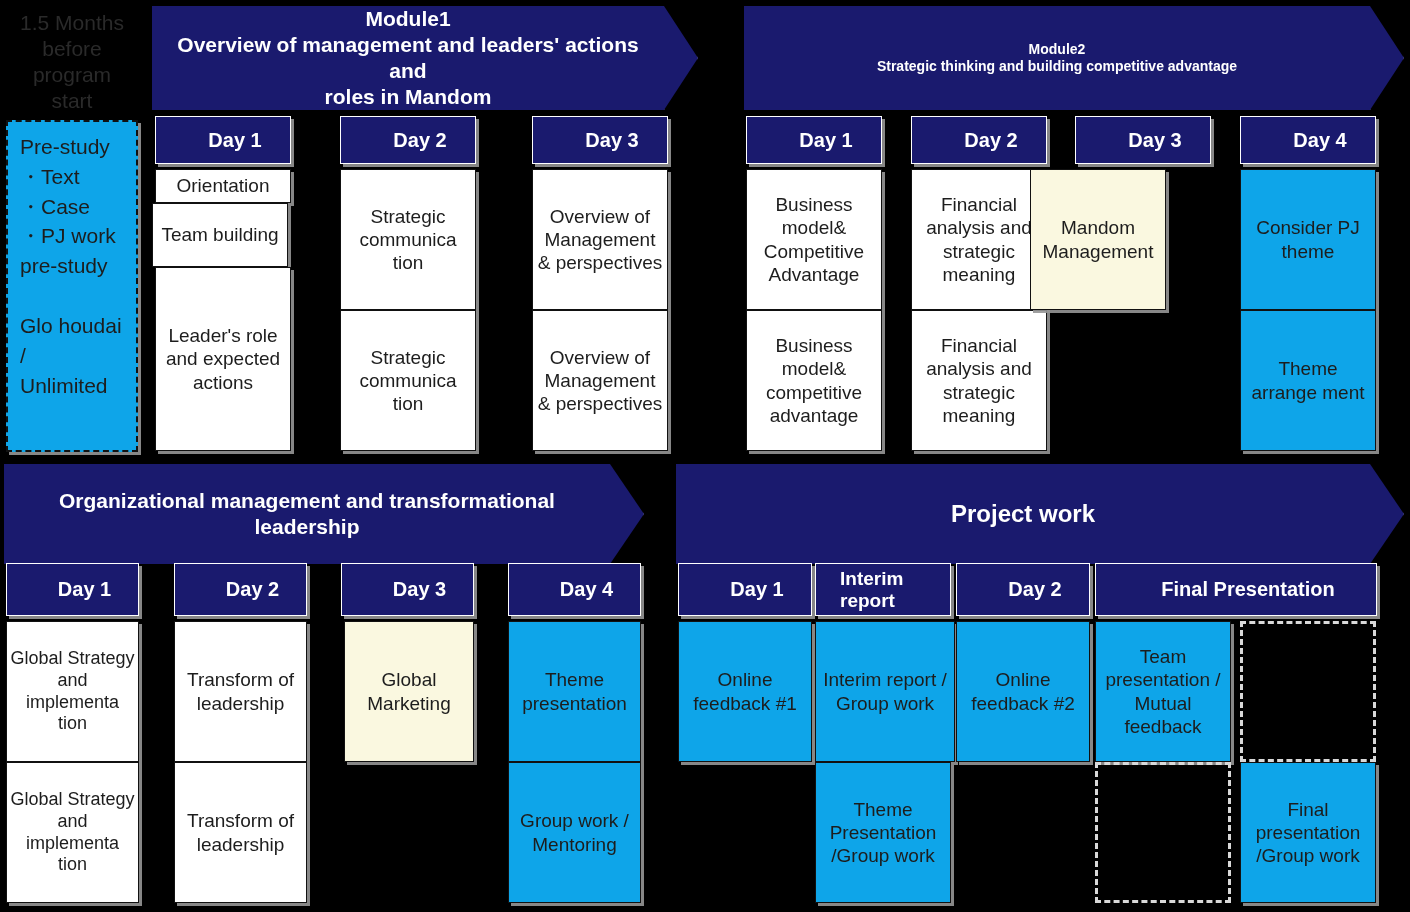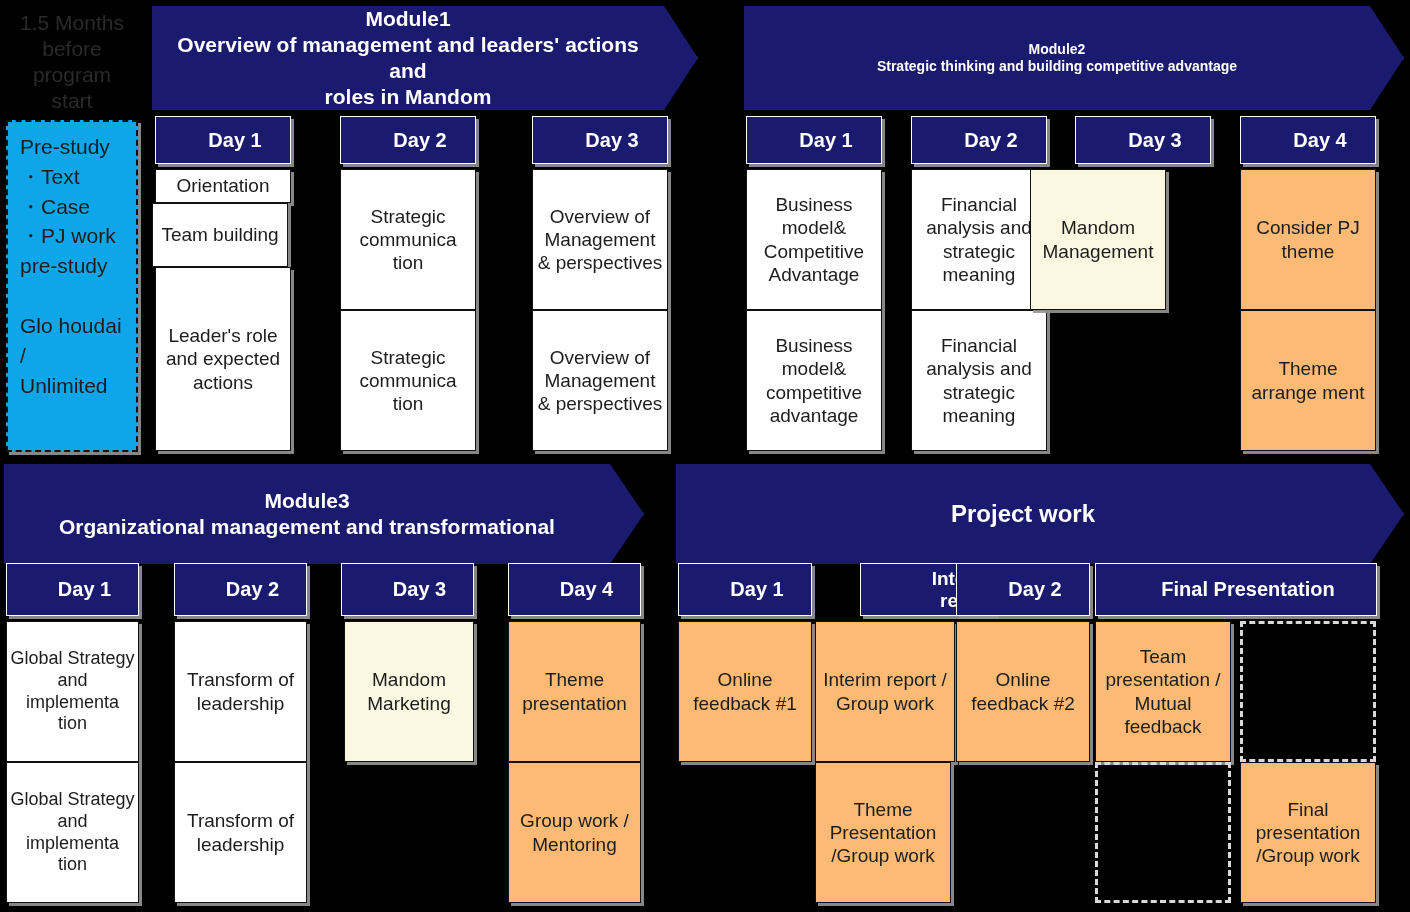--- a/index.html
+++ b/index.html
@@ -20,39 +20,39 @@
     line-height:1.25;
     clip-path:polygon(0 0, calc(100% - 34px) 0, 100% 50%, calc(100% - 34px) 100%, 0 100%);
     padding:4px 44px 4px 10px;
     box-shadow:3px 3px 0 rgba(160,160,160,.85);
   }
   .banner .bt{display:block;}
 
   
   .dayhdr{
     background:#1a1a6e;color:#fff;font-weight:bold;
-    display:flex;align-items:center;justify-content:center;text-align:right;
+    display:flex;align-items:center;justify-content:center;text-align:left;
     line-height:1.15;
     border:1px solid #ffffff;
     box-shadow:3px 3px 0 rgba(150,150,150,.9);
     font-size:20px;
     padding-left:24px;
   }
 
   
   .cell{
     display:flex;align-items:center;justify-content:center;
     text-align:center;line-height:1.22;
     border:1.5px solid #111;
     background:#ffffff;color:#1d1d1d;
     font-size:19px;
     padding:2px 3px;
     box-shadow:3px 3px 0 rgba(150,150,150,.9);
   }
-  .cell.blue{background:#fdba74;}
+  .cell.blue{background:#0ea5e9;}
   .cell.cream{background:#faf8e0;}
   .cell.dash{
     background:transparent;color:transparent;
     border:3px dashed #d9d9d9;
     box-shadow:none;
   }
   .cell.small{font-size:18px;}
 
   
   .prestudy{
@@ -124,50 +124,50 @@
 
 <div class="abs dayhdr" style="left:1075px;top:116px;width:136px;height:48px;">Day 3</div>
 <div class="abs cell cream" style="left:1030px;top:169px;width:136px;height:141px;">Mandom Management</div>
 
 <div class="abs dayhdr" style="left:1240px;top:116px;width:136px;height:48px;">Day 4</div>
 <div class="abs cell blue" style="left:1240px;top:169px;width:136px;height:141px;">Consider PJ theme</div>
 <div class="abs cell blue" style="left:1240px;top:310px;width:136px;height:141px;">Theme arrange ment</div>
 
 <div class="abs banner" style="left:4px;top:464px;width:640px;height:100px;font-size:21px;">
   <div>
-    <span class="bt">Module3</span>
     <span class="bt">Organizational management and transformational</span>
+    <span class="bt">leadership</span>
   </div>
 </div>
 
 <div class="abs dayhdr" style="left:6px;top:563px;width:133px;height:53px;">Day 1</div>
 <div class="abs cell small" style="left:6px;top:621px;width:133px;height:141px;">Global Strategy and implementa tion</div>
 <div class="abs cell small" style="left:6px;top:762px;width:133px;height:141px;">Global Strategy and implementa tion</div>
 
 <div class="abs dayhdr" style="left:174px;top:563px;width:133px;height:53px;">Day 2</div>
 <div class="abs cell" style="left:174px;top:621px;width:133px;height:141px;">Transform of leadership</div>
 <div class="abs cell" style="left:174px;top:762px;width:133px;height:141px;">Transform of leadership</div>
 
 <div class="abs dayhdr" style="left:341px;top:563px;width:133px;height:53px;">Day 3</div>
-<div class="abs cell cream" style="left:344px;top:621px;width:130px;height:141px;">Mandom Marketing</div>
+<div class="abs cell cream" style="left:344px;top:621px;width:130px;height:141px;">Global Marketing</div>
 
 <div class="abs dayhdr" style="left:508px;top:563px;width:133px;height:53px;">Day 4</div>
 <div class="abs cell blue" style="left:508px;top:621px;width:133px;height:141px;">Theme presentation</div>
 <div class="abs cell blue" style="left:508px;top:762px;width:133px;height:141px;">Group work / Mentoring</div>
 
 <div class="abs banner" style="left:676px;top:464px;width:728px;height:100px;font-size:24px;">
   <div>
     <span class="bt">Project work</span>
   </div>
 </div>
 
 <div class="abs dayhdr" style="left:678px;top:563px;width:134px;height:53px;">Day 1</div>
 <div class="abs cell blue" style="left:678px;top:621px;width:134px;height:141px;">Online feedback #1</div>
 
-<div class="abs dayhdr" style="left:815px;top:563px;width:136px;height:53px;font-size:19px;margin-left:45px;">Interim report</div>
+<div class="abs dayhdr" style="left:815px;top:563px;width:136px;height:53px;font-size:19px;">Interim report</div>
 <div class="abs cell blue" style="left:815px;top:621px;width:140px;height:141px;">Interim report / Group work</div>
 <div class="abs cell blue" style="left:815px;top:762px;width:136px;height:141px;">Theme Presentation /Group work</div>
 
 <div class="abs dayhdr" style="left:956px;top:563px;width:134px;height:53px;">Day 2</div>
 <div class="abs cell blue" style="left:956px;top:621px;width:134px;height:141px;">Online feedback #2</div>
 
 <div class="abs dayhdr" style="left:1095px;top:563px;width:282px;height:53px;">Final Presentation</div>
 <div class="abs cell blue" style="left:1095px;top:621px;width:136px;height:141px;">Team presentation / Mutual feedback</div>
 <div class="abs cell dash" style="left:1240px;top:621px;width:136px;height:141px;"></div>
 <div class="abs cell dash" style="left:1095px;top:762px;width:136px;height:141px;"></div>

